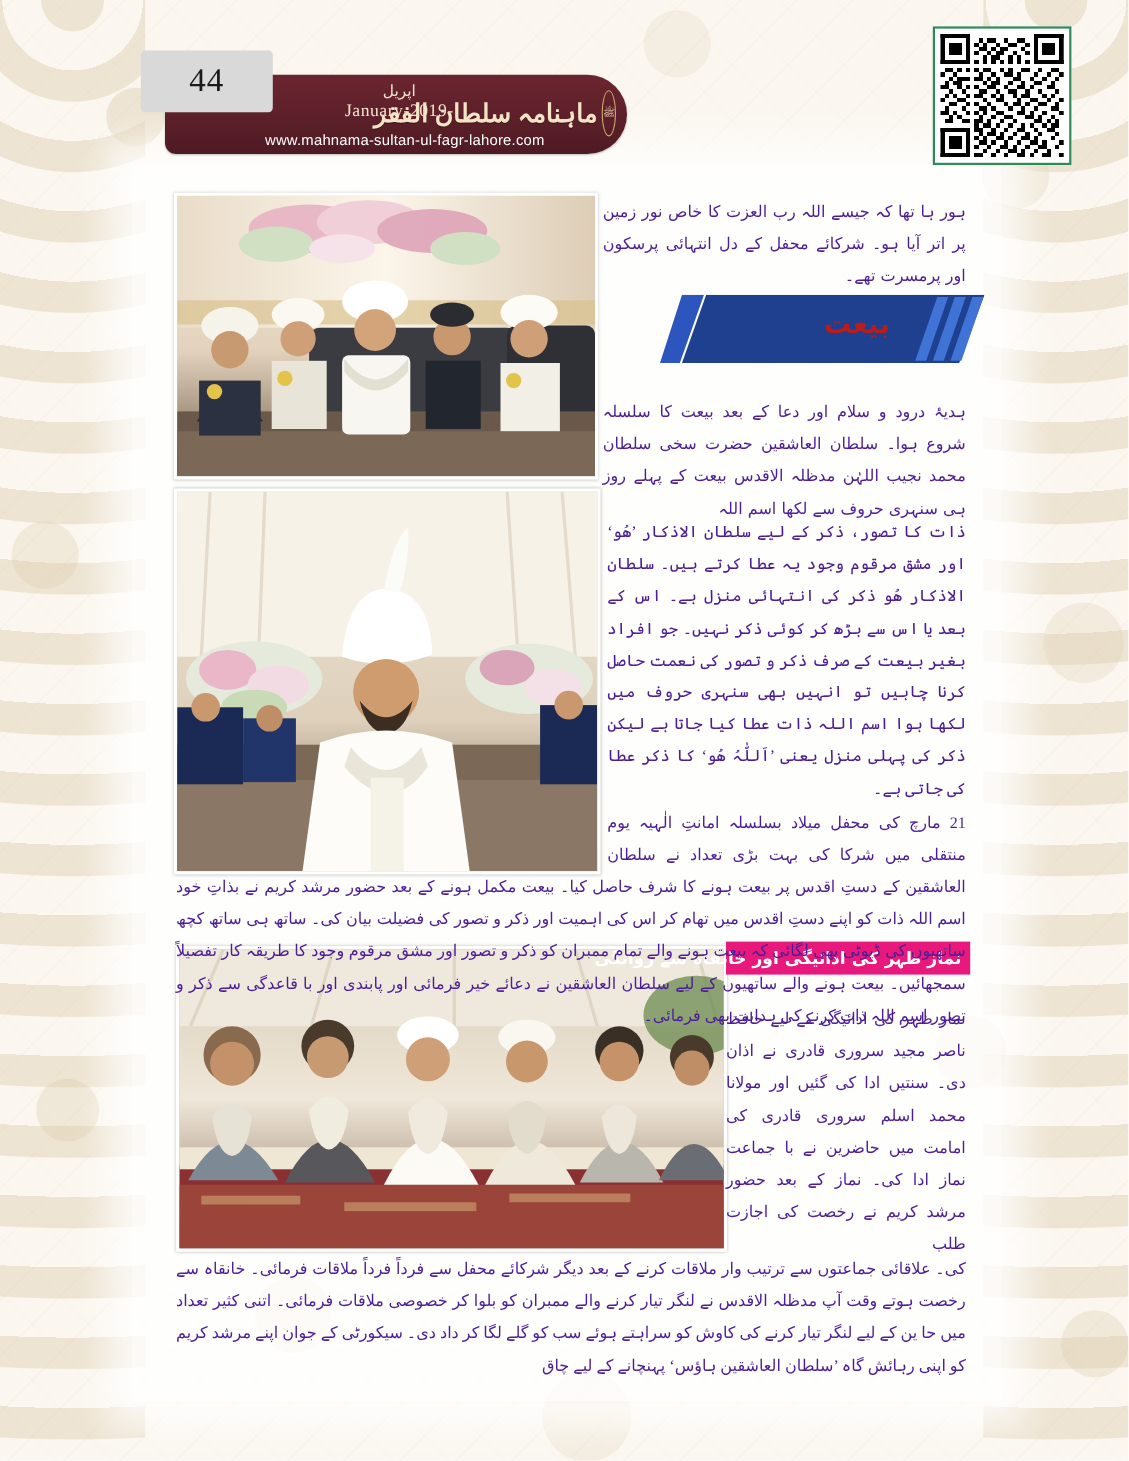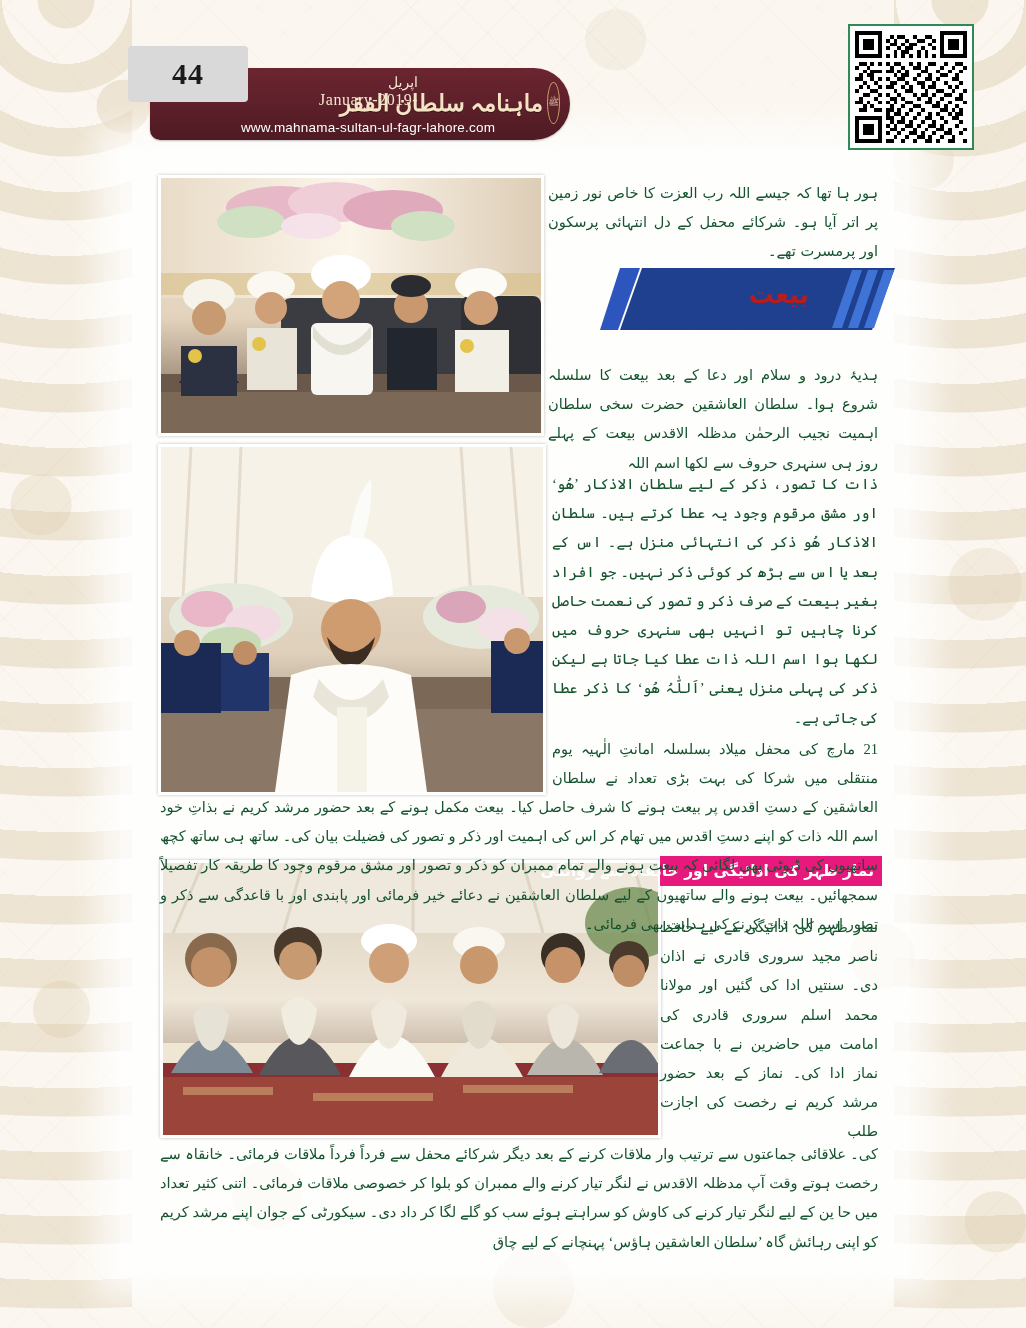--- a/index.html
+++ b/index.html
@@ -76,21 +76,21 @@
     background: #d9d9d9;
     border-radius: 4px 4px 4px 4px;
     display: flex;
     align-items: center;
     justify-content: center;
     z-index: 6;
   }
   .page-number-box .num {
     font-family: "Liberation Serif", serif;
     font-size: 30px;
-    font-weight: bold;
+    font-weight: normal;
     color: #1a1a1a;
     letter-spacing: 1px;
   }
   .masthead {
     position: absolute;
     left: 150px;
     top: 68px;
     width: 420px;
     height: 72px;
     background: linear-gradient(180deg,#6b2530 0%, #5b1f29 60%, #4e1a23 100%);
@@ -122,21 +122,21 @@
     width: 40px; height: 40px;
     border-radius: 50%;
     border: 1px solid #caa96a;
     display: flex; align-items: center; justify-content: center;
     font-size: 9px; color: #f0dcb6; line-height: 1.05; text-align: center;
   }
   .masthead .issue {
     position: absolute;
     right: 152px;
     top: 6px;
-    text-align: right;
+    text-align: center;
     color: #f4e7cd;
     width: 110px;
   }
   .issue-ur { font-size: 14px; direction: rtl; }
   .issue-en { font-size: 16px; letter-spacing: .5px; }
   .masthead .site {
     position: absolute;
     left: 16px; right: 0;
     bottom: 5px;
     text-align: center;
@@ -171,21 +171,21 @@
   .photo svg { display: block; width: 100%; height: 100%; }
   #photo-1 { left: 158px; top: 175px; width: 380px; height: 255px; }
   #photo-2 { left: 158px; top: 444px; width: 382px; height: 345px; }
   #photo-3 { left: 160px; top: 860px; width: 495px; height: 272px; }
 
   
   .urdu {
     direction: rtl;
     unicode-bidi: bidi-override;
     font-family: "DejaVu Sans", sans-serif;
-    color: #14532d;
+    color: #4c1d95;
     text-align: justify;
     text-align-last: right;
     line-height: 2.0;
     font-size: 14.6px;
     z-index: 5;
     position: absolute;
   }
   .urdu p { margin: 0 0 2px 0; }
   #txt-top { left: 548px; top: 178px; width: 330px; }
   #txt-after-heading { left: 548px; top: 360px; width: 330px; }
@@ -705,21 +705,21 @@
 
   <div class="banner-pink">
     <span class="label">نماز ظہر کی ادائیگی اور خانقاہ سے روانگی</span>
   </div>
 
   <div class="urdu" id="txt-top">
     <p>ہور ہا تھا کہ جیسے اللہ رب العزت کا خاص نور زمین پر اتر آیا ہو۔ شرکائے محفل کے دل انتہائی پرسکون اور پرمسرت تھے۔</p>
   </div>
 
   <div class="urdu" id="txt-after-heading">
-    <p>ہدیۂ درود و سلام اور دعا کے بعد بیعت کا سلسلہ شروع ہوا۔ سلطان العاشقین حضرت سخی سلطان اہمیت نجیب الرحمٰن مدظلہ الاقدس بیعت کے پہلے روز ہی سنہری حروف سے لکھا اسم اللہ</p>
+    <p>ہدیۂ درود و سلام اور دعا کے بعد بیعت کا سلسلہ شروع ہوا۔ سلطان العاشقین حضرت سخی سلطان محمد نجیب اللہٰن مدظلہ الاقدس بیعت کے پہلے روز ہی سنہری حروف سے لکھا اسم اللہ</p>
   </div>
 
   <div class="urdu" id="txt-wide-1">
     <p style="margin-right:0;margin-left:0;text-indent:0;padding-right:0;padding-left:0;">
       <span style="float:left;width:392px;height:322px;shape-outside:margin-box;"></span>
       <span>ذات کا تصور، ذکر کے لیے سلطان الاذکار ’ھُو‘ اور مشق مرقوم وجود یہ عطا کرتے ہیں۔ سلطان الاذکار ھُو ذکر کی انتہائی منزل ہے۔ اس کے بعد یا اس سے بڑھ کر کوئی ذکر نہیں۔ جو افراد بغیر بیعت کے صرف ذکر و تصور کی نعمت حاصل کرنا چاہیں تو انہیں بھی سنہری حروف میں لکھا ہوا اسم اللہ ذات عطا کیا جاتا ہے لیکن ذکر کی پہلی منزل یعنی ’اَللّٰہُ ھُو‘ کا ذکر عطا کی جاتی ہے۔</span>
     </p>
     <p><span>21 مارچ کی محفل میلاد بسلسلہ امانتِ الٰہیہ یوم منتقلی میں شرکا کی بہت بڑی تعداد نے سلطان العاشقین کے دستِ اقدس پر بیعت ہونے کا شرف حاصل کیا۔ بیعت مکمل ہونے کے بعد حضور مرشد کریم نے بذاتِ خود اسم اللہ ذات کو اپنے دستِ اقدس میں تھام کر اس کی اہمیت اور ذکر و تصور کی فضیلت بیان کی۔ ساتھ ہی ساتھ کچھ ساتھیوں کی ڈیوٹی بھی لگائی کہ بیعت ہونے والے تمام ممبران کو ذکر و تصور اور مشق مرقوم وجود کا طریقہ کار تفصیلاً سمجھائیں۔ بیعت ہونے والے ساتھیوں کے لیے سلطان العاشقین نے دعائے خیر فرمائی اور پابندی اور با قاعدگی سے ذکر و تصور اسم اللہ ذات کرنے کی ہدایت بھی فرمائی۔</span></p>
   </div>
 

